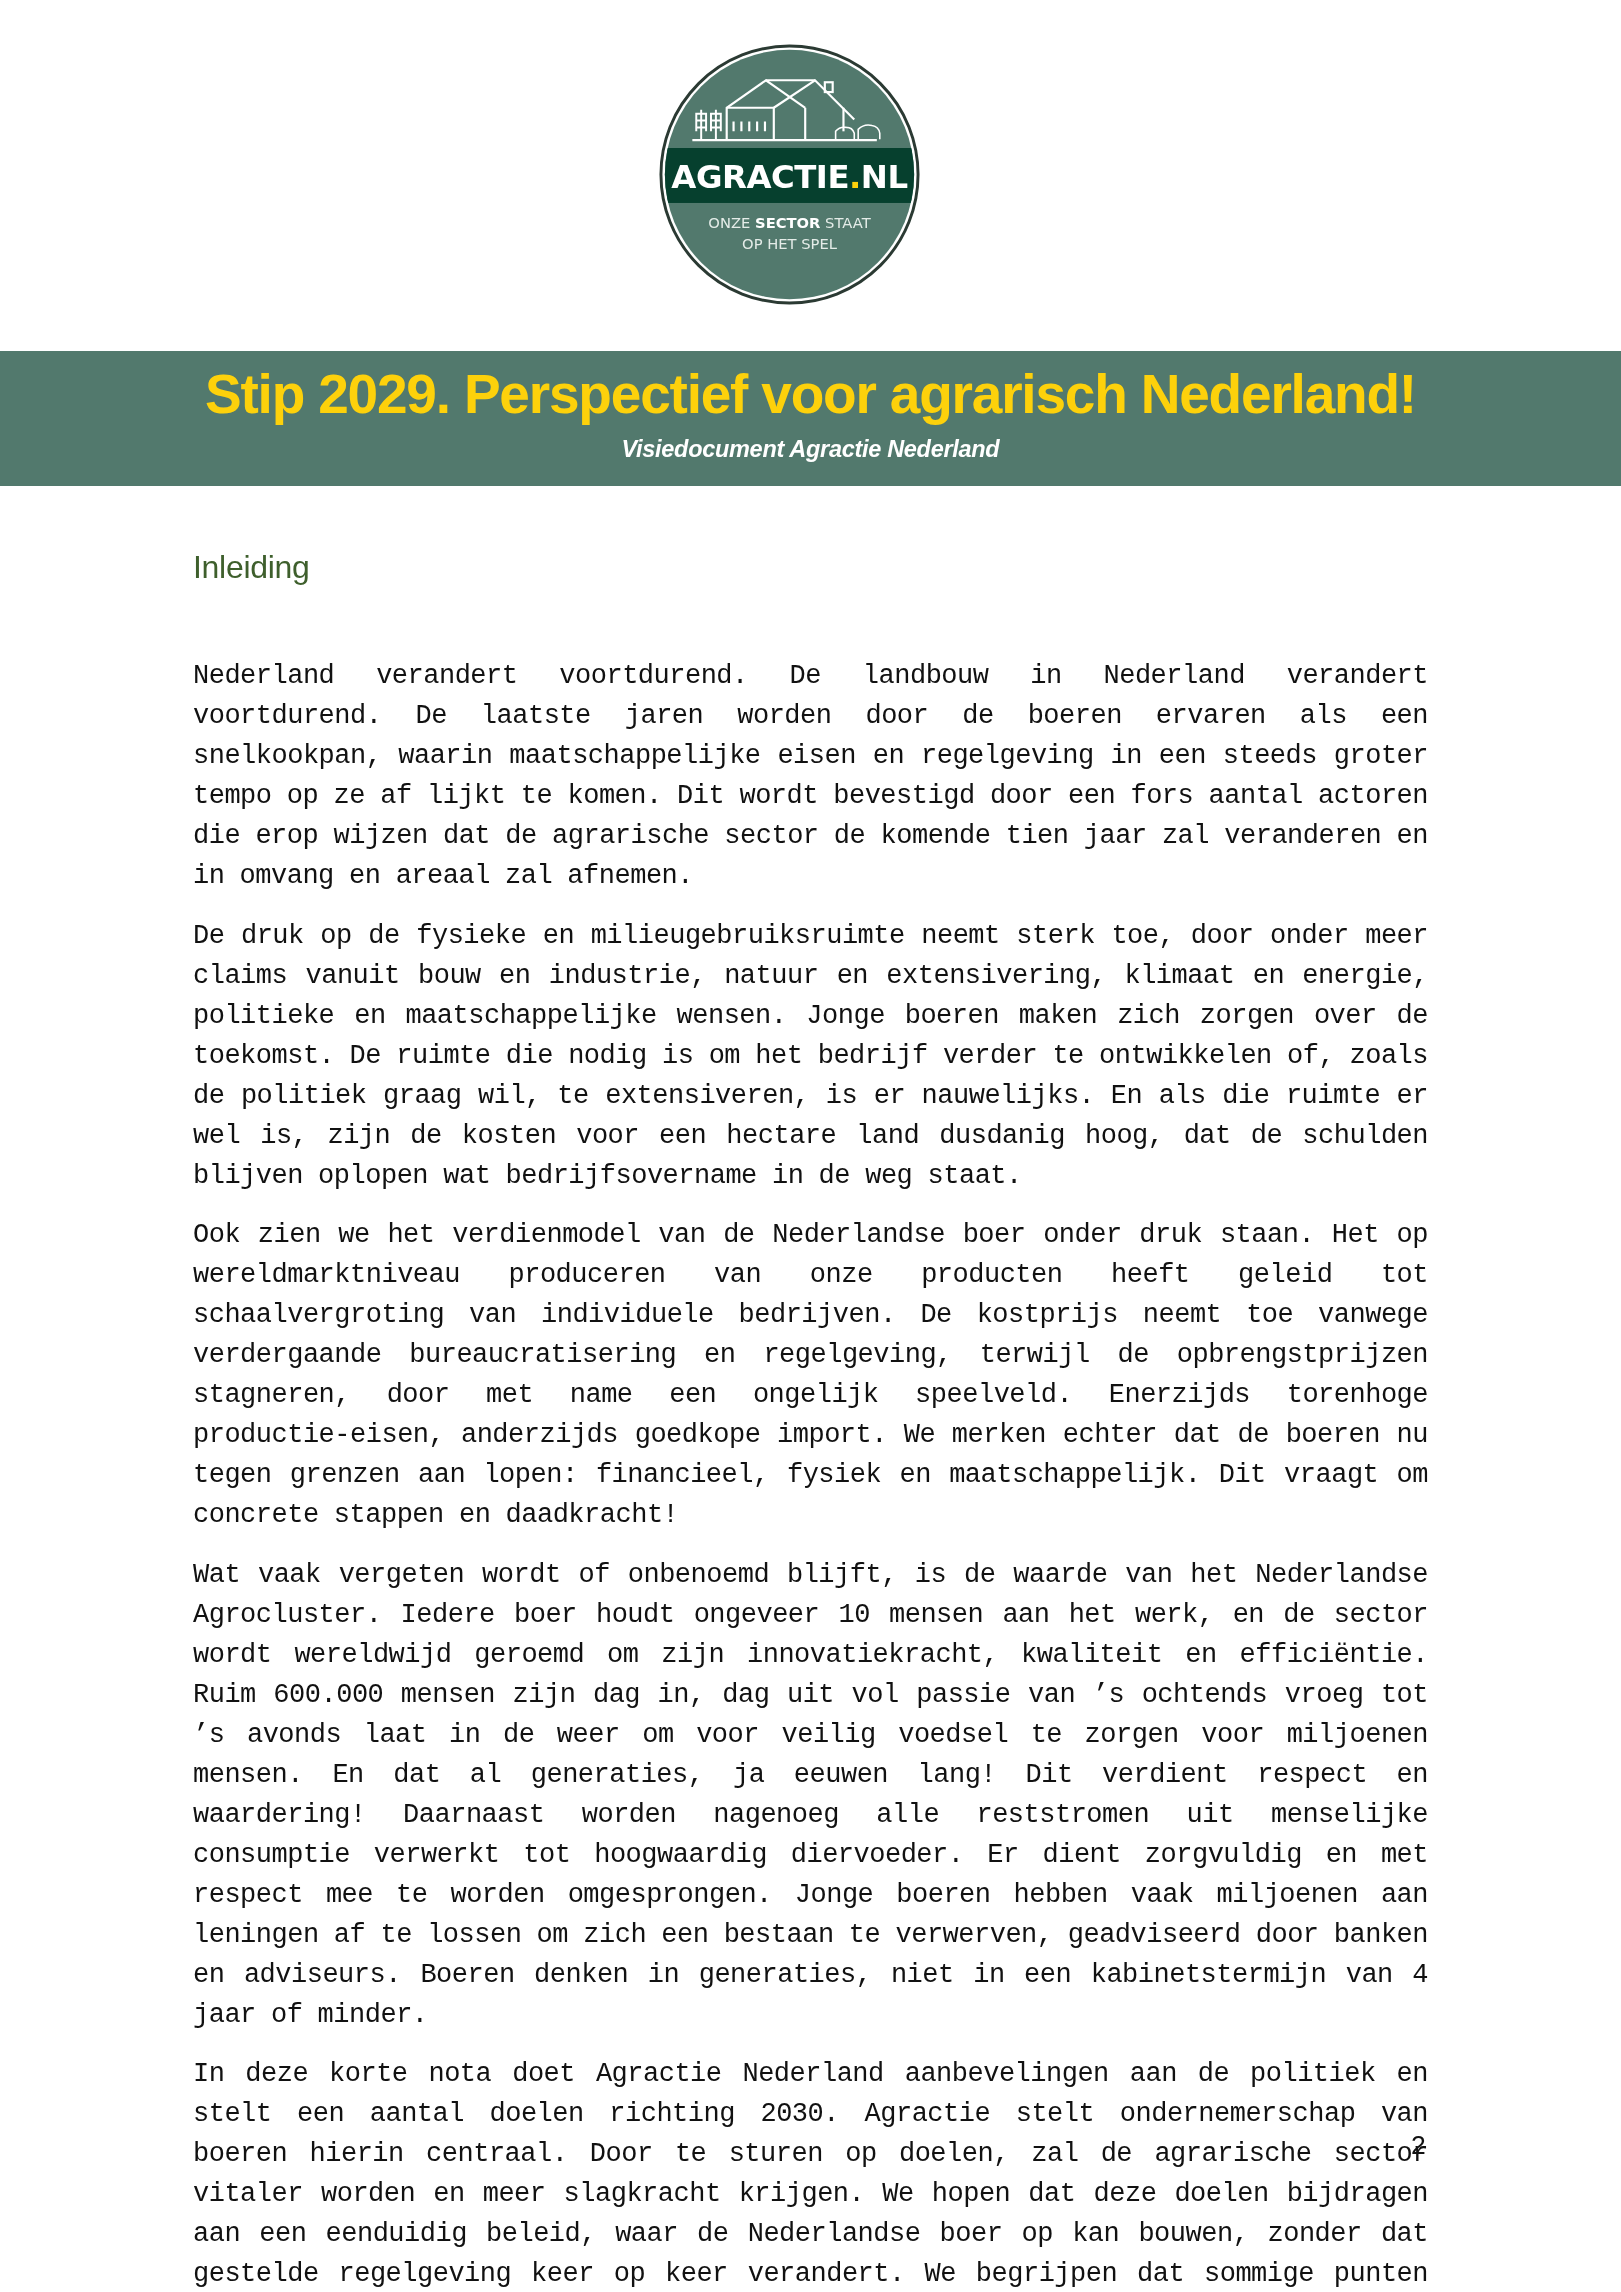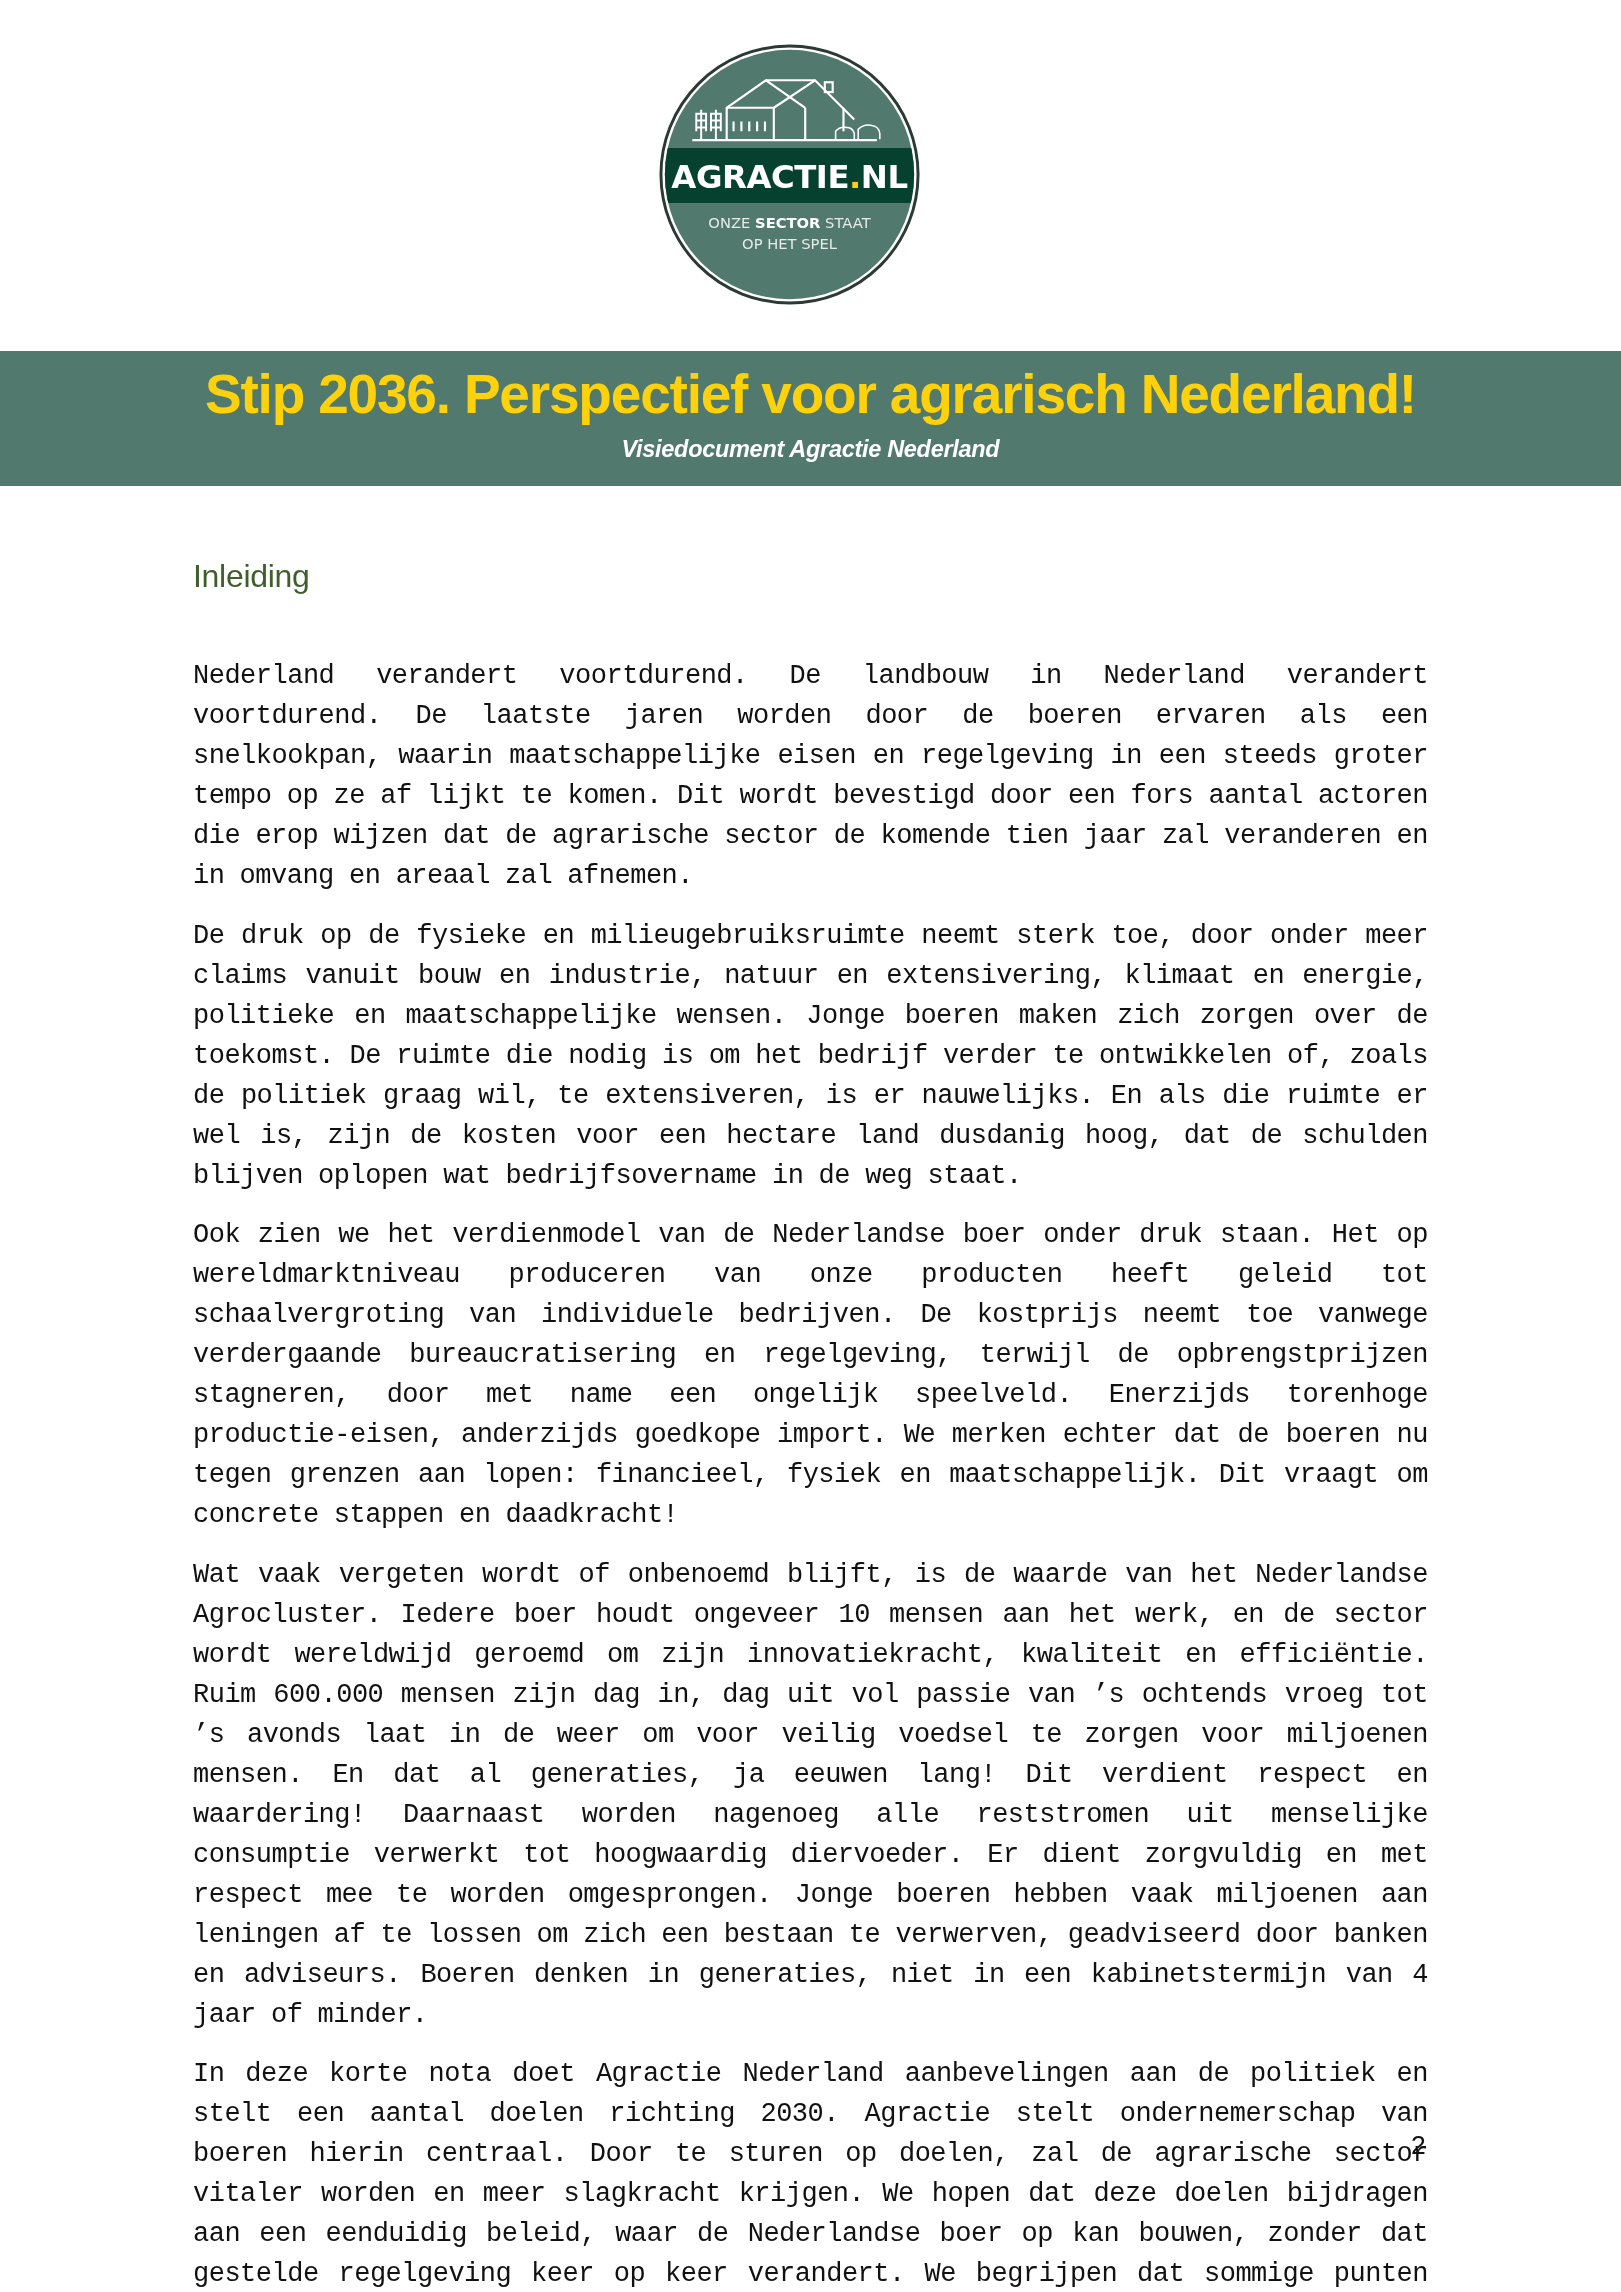--- a/index.html
+++ b/index.html
@@ -1,21 +1,21 @@
 <!DOCTYPE html>
 <html><head>
 <meta charset="utf-8">
 <style>
   html, body { margin: 0; padding: 0; background: #ffffff; }
   body { width: 1621px; height: 2293px; position: relative; overflow: hidden; font-family: "Liberation Sans", "DejaVu Sans", sans-serif; color: #111; }
   .logo { position: absolute; left: 658px; top: 43px; width: 263px; height: 263px; }
   .banner { position: absolute; left: 0; top: 351px; width: 1621px; height: 135px; background: #52796d; }
   .banner-title { position: absolute; left: 0; width: 1621px; top: 359px; text-align: center; color: #fdd10b; font-weight: bold; font-size: 55px; line-height: 71px; letter-spacing: -1.2px; font-family: "Liberation Sans", sans-serif; }
   .banner-sub { position: absolute; left: 0; width: 1621px; top: 432px; text-align: center; color: #ffffff; font-weight: bold; font-size: 23.5px; line-height: 35px; letter-spacing: -0.3px; font-family: "Liberation Sans", sans-serif; font-style: italic; }
-  .heading { position: absolute; left: 193px; top: 549px; font-size: 32px; color: #3e5f2c; font-family: "Liberation Sans", sans-serif; letter-spacing: -0.3px; margin-top: 9px; }
+  .heading { position: absolute; left: 193px; top: 549px; font-size: 32px; color: #3e5f2c; font-family: "Liberation Sans", sans-serif; letter-spacing: -0.3px; }
   .content { position: absolute; left: 193px; top: 656px; width: 1235px; }
   .content p { margin: 0 0 19.6px 0; font-size: 27px; line-height: 40px; text-align: justify; letter-spacing: -0.5px; word-spacing: -0.5px; font-family: Liberation Mono, monospace; color: #111; }
   .page-number { position: absolute; left: 1411px; top: 2130px; font-size: 26.5px; color: #111; font-family: "Liberation Sans", sans-serif; }
 </style>
 </head>
 <body>
 
 <div class="logo">
   <svg width="263" height="263" viewBox="0 0 268 268">
     <defs>
@@ -49,21 +49,21 @@
     <g clip-path="url(#circ)">
       <rect x="0" y="107" width="268" height="56" fill="#06402e"></rect>
     </g>
     <text x="134" y="148" text-anchor="middle" font-family="'DejaVu Sans', sans-serif" font-weight="bold" font-size="33" fill="#ffffff" letter-spacing="-0.5"><tspan>AGRACTIE</tspan><tspan fill="#fdd10b">.</tspan><tspan>NL</tspan></text>
     <text x="134" y="189" text-anchor="middle" font-family="'DejaVu Sans', sans-serif" font-size="15" fill="#e4ece8"><tspan>ONZE </tspan><tspan font-weight="bold" fill="#ffffff">SECTOR</tspan><tspan> STAAT</tspan></text>
     <text x="134" y="210" text-anchor="middle" font-family="'DejaVu Sans', sans-serif" font-size="15" fill="#e4ece8">OP HET SPEL</text>
   </svg>
 </div>
 
 <div class="banner"></div>
-<div class="banner-title">Stip 2036. Perspectief voor agrarisch Nederland!</div>
+<div class="banner-title">Stip 2029. Perspectief voor agrarisch Nederland!</div>
 <div class="banner-sub">Visiedocument Agractie Nederland</div>
 
 <div class="heading">Inleiding</div>
 
 <div class="content">
   <p>Nederland verandert voortdurend. De landbouw in Nederland verandert voortdurend. De laatste jaren worden door de boeren ervaren als een snelkookpan, waarin maatschappelijke eisen en regelgeving in een steeds groter tempo op ze af lijkt te komen. Dit wordt bevestigd door een fors aantal actoren die erop wijzen dat de agrarische sector de komende tien jaar zal veranderen en in omvang en areaal zal afnemen.</p>
   <p>De druk op de fysieke en milieugebruiksruimte neemt sterk toe, door onder meer claims vanuit bouw en industrie, natuur en extensivering, klimaat en energie, politieke en maatschappelijke wensen. Jonge boeren maken zich zorgen over de toekomst. De ruimte die nodig is om het bedrijf verder te ontwikkelen of, zoals de politiek graag wil, te extensiveren, is er nauwelijks. En als die ruimte er wel is, zijn de kosten voor een hectare land dusdanig hoog, dat de schulden blijven oplopen wat bedrijfsovername in de weg staat.</p>
   <p>Ook zien we het verdienmodel van de Nederlandse boer onder druk staan. Het op wereldmarktniveau produceren van onze producten heeft geleid tot schaalvergroting van individuele bedrijven. De kostprijs neemt toe vanwege verdergaande bureaucratisering en regelgeving, terwijl de opbrengstprijzen stagneren, door met name een ongelijk speelveld. Enerzijds torenhoge productie-eisen, anderzijds goedkope import. We merken echter dat de boeren nu tegen grenzen aan lopen: financieel, fysiek en maatschappelijk. Dit vraagt om concrete stappen en daadkracht!</p>
   <p>Wat vaak vergeten wordt of onbenoemd blijft, is de waarde van het Nederlandse Agrocluster. Iedere boer houdt ongeveer 10 mensen aan het werk, en de sector wordt wereldwijd geroemd om zijn innovatiekracht, kwaliteit en efficiëntie. Ruim 600.000 mensen zijn dag in, dag uit vol passie van ’s ochtends vroeg tot ’s avonds laat in de weer om voor veilig voedsel te zorgen voor miljoenen mensen. En dat al generaties, ja eeuwen lang! Dit verdient respect en waardering! Daarnaast worden nagenoeg alle reststromen uit menselijke consumptie verwerkt tot hoogwaardig diervoeder. Er dient zorgvuldig en met respect mee te worden omgesprongen. Jonge boeren hebben vaak miljoenen aan leningen af te lossen om zich een bestaan te verwerven, geadviseerd door banken en adviseurs. Boeren denken in generaties, niet in een kabinetstermijn van 4 jaar of minder.</p>
   <p>In deze korte nota doet Agractie Nederland aanbevelingen aan de politiek en stelt een aantal doelen richting 2030. Agractie stelt ondernemerschap van boeren hierin centraal. Door te sturen op doelen, zal de agrarische sector vitaler worden en meer slagkracht krijgen. We hopen dat deze doelen bijdragen aan een eenduidig beleid, waar de Nederlandse boer op kan bouwen, zonder dat gestelde regelgeving keer op keer verandert. We begrijpen dat sommige punten niet van de ene op de andere dag gerealiseerd zijn. Dat is voor ons echter geen reden om er niet aan te beginnen. We roepen de politiek, maatschappelijke en belangenorganisaties, en alle betrokkenen op samen dit perspectief voor de boeren van Nederland te realiseren!</p>

